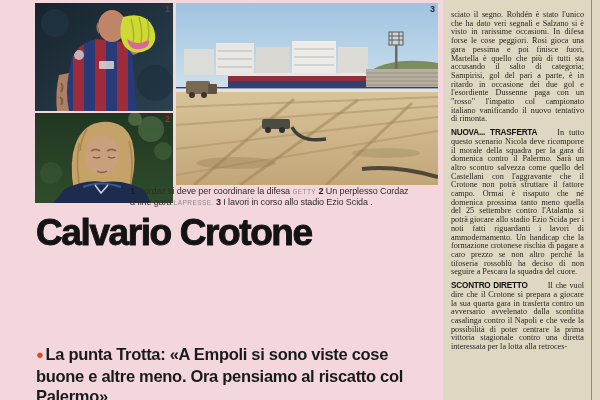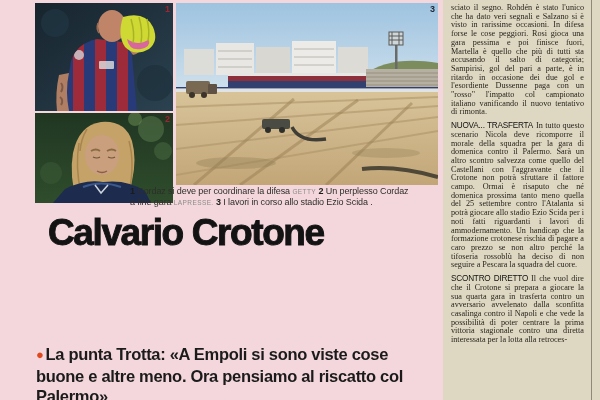--- a/index.html
+++ b/index.html
@@ -14,32 +14,32 @@
   #photo1{left:35px;top:3px;width:138px;height:108px;}
   #photo2{left:35px;top:113px;width:138px;height:90px;}
   #photo3{left:176px;top:3px;width:262px;height:182px;}
   .caption{position:absolute;left:130px;top:186px;width:308px;font-size:9px;line-height:11px;
            color:#2e2e2c;letter-spacing:-0.1px;}
   .cap-num{font-weight:bold;color:#1c1c1a;}
   .cap-credit{color:#8c8c88;font-size:6.5px;letter-spacing:.4px;}
   .headline{position:absolute;left:36px;top:212px;width:405px;margin:0;
             font-size:37px;line-height:41px;font-weight:bold;letter-spacing:-1.4px;
             color:#131313;-webkit-text-stroke:0.9px #131313;}
-  .headline span{display:block;margin-left:12px;}
+  .headline span{display:block;}
   .standfirst{position:absolute;left:36px;top:344px;width:404px;margin:0;
               font-size:16.5px;line-height:20.5px;font-weight:bold;letter-spacing:-0.3px;color:#1b1b1b;}
   .standfirst .bullet{color:#e0481d;font-size:13px;vertical-align:1px;padding-right:2px;
                       -webkit-text-stroke:0;}
   .article-col{position:absolute;left:443px;top:0;width:147px;height:400px;background:#ded7c1;
-               box-sizing:border-box;padding:4px 6px 0 8px;
+               box-sizing:border-box;padding:11px 6px 0 8px;
                font-family:"Liberation Serif","DejaVu Serif",serif;
                font-size:8.2px;line-height:8.7px;text-align:justify;color:#27251f;}
   .article-col p{margin:0 0 5px 0;}
-  .lead{font-family:"Liberation Sans",sans-serif;font-weight:normal;letter-spacing:-0.2px;
-        color:#111;margin-right:3px;}
+  .lead{font-family:"Liberation Sans",sans-serif;font-weight:bold;letter-spacing:-0.2px;
+        color:#111;margin-right:20px;}
   .col-rule{position:absolute;left:591px;top:0;width:1px;height:400px;background:#8f8a76;}
 </style>
 </head>
 <body>
 
 <div class="page">
 
   <div class="pink-zone">
 
     <figure class="photo" id="photo1" style="margin:0;">

